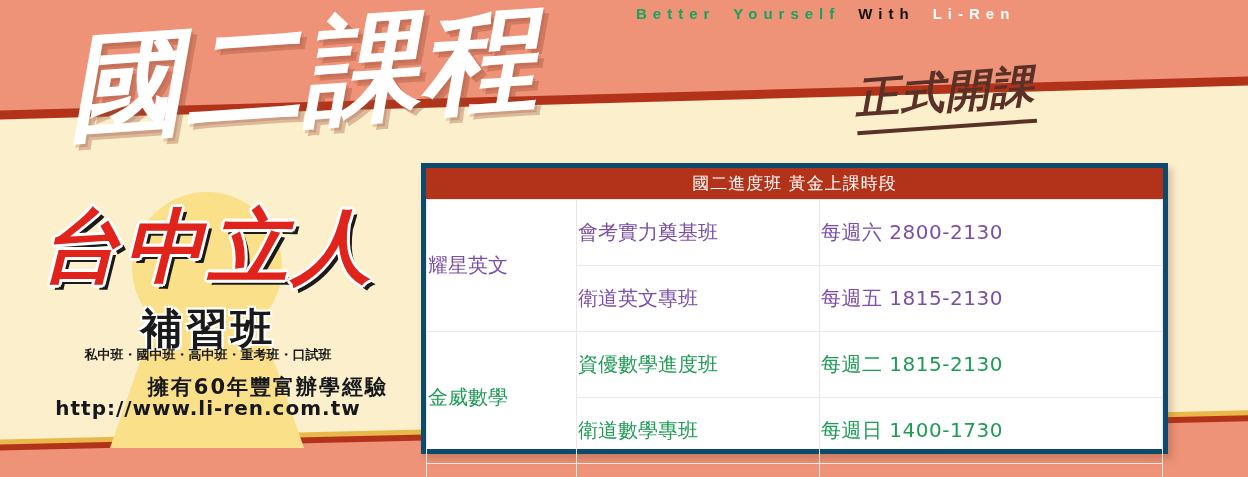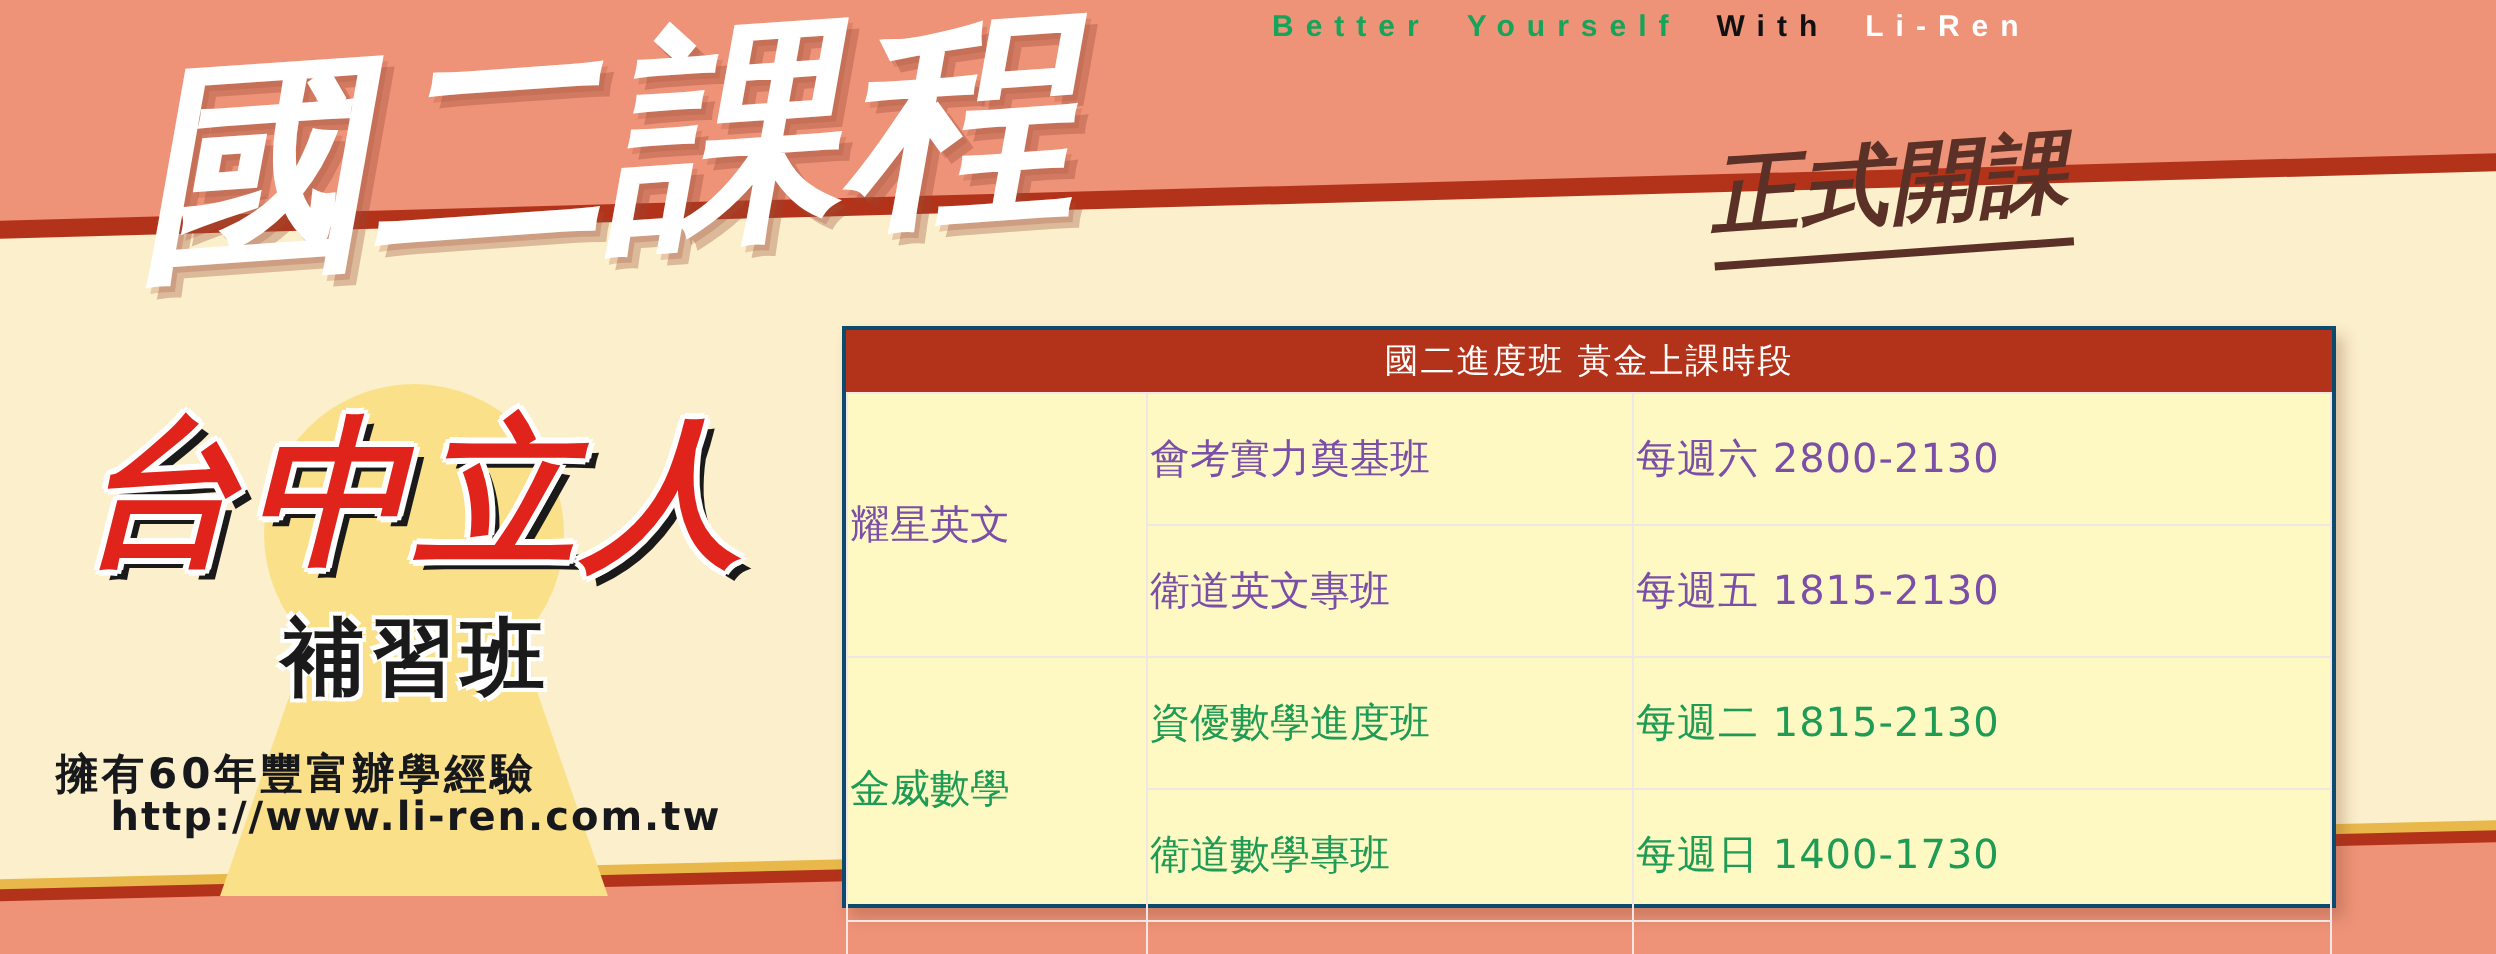--- a/index.html
+++ b/index.html
@@ -101,35 +101,35 @@
     text-shadow:-2px -2px 0 #fff,2px -2px 0 #fff,-2px 2px 0 #fff,2px 2px 0 #fff;
   }
   #logo-classes{
     position:absolute;left:0px;top:158px;width:360px;
     text-align:center;white-space:nowrap;
     font-family:"DejaVu Sans","Liberation Sans",sans-serif;
     font-size:13px;font-weight:bold;color:#1a1a1a;letter-spacing:0px;
   }
   #logo-exp{
     position:absolute;left:0px;top:185px;width:360px;
-    text-align:left;white-space:nowrap;
+    text-align:right;white-space:nowrap;
     font-family:"DejaVu Sans","Liberation Sans",sans-serif;
     font-size:21px;font-weight:bold;color:#16181c;letter-spacing:2px;
   }
   #logo-url{
     position:absolute;left:0px;top:208px;width:360px;
     text-align:center;white-space:nowrap;
     font-family:"DejaVu Sans","Liberation Sans",sans-serif;
     font-size:20px;font-weight:bold;color:#16181c;letter-spacing:1px;
   }
 
   
   #sched{
     position:absolute;left:421px;top:163px;width:747px;height:291px;
-    border:2px solid #0c4a6e;background:#fef9c3;box-sizing:border-box;
+    border:5px solid #0c4a6e;background:#ffffff;box-sizing:border-box;
     box-shadow:4px 5px 7px rgba(120,60,40,.28);
   }
   #sched-head{
     height:31px;background:#B3331A;color:#FFFFFF;
     display:flex;align-items:center;justify-content:center;
     font-family:"DejaVu Sans","Liberation Sans",sans-serif;
     font-size:17px;white-space:nowrap;letter-spacing:1px;
   }
   table.grid{
     width:100%;border-collapse:collapse;table-layout:fixed;
@@ -166,20 +166,21 @@
   </div>
 
   <div id="headline">國二課程</div>
   <div id="subhead">正式開課</div>
 
   <div id="logo">
     <div class="sun"></div>
     <div class="ray"></div>
     <div id="logo-sub">補習班</div>
     <div id="logo-main">台中立人</div>
+    <div id="logo-classes">私中班・國中班・高中班・重考班・口試班</div>
     <div id="logo-exp">擁有60年豐富辦學經驗</div>
     <div id="logo-url">http://www.li-ren.com.tw</div>
   </div>
 
   <div id="sched">
     <div id="sched-head">國二進度班 黃金上課時段</div>
     <table class="grid">
       <tbody>
         <tr>
           <td class="subj c-purple" rowspan="2">耀星英文</td>

